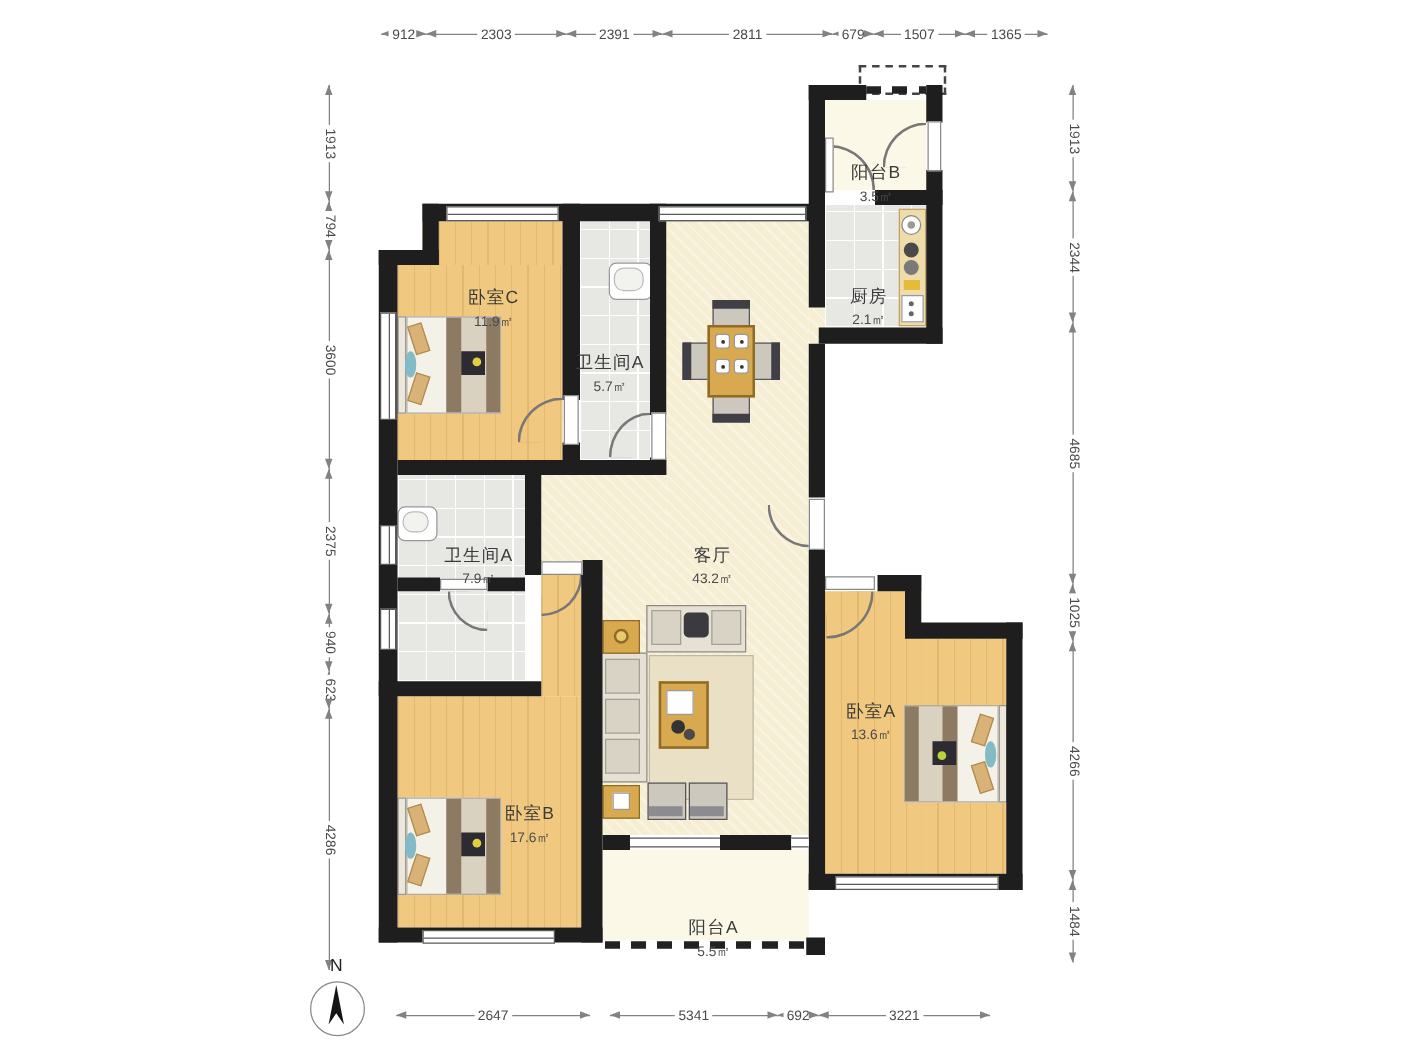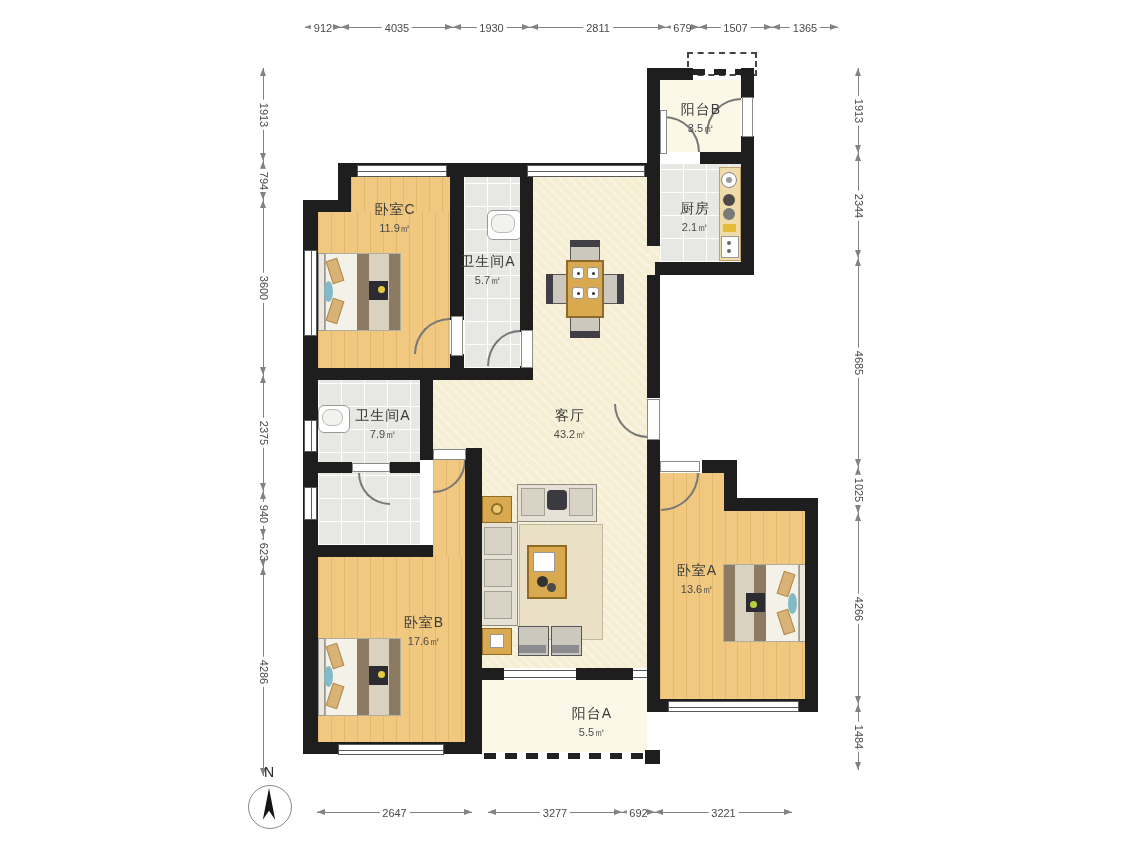--- a/index.html
+++ b/index.html
@@ -25,21 +25,21 @@
   .leaf{position:absolute;background:#fff;border:1px solid #8a8a8a;z-index:45;box-sizing:border-box;}
   .arc{position:absolute;border:0 solid #777;z-index:25;box-sizing:border-box;}
   .arc-tl{border-top-width:2px;border-left-width:2px;border-top-left-radius:100% 100%;}
   .arc-tr{border-top-width:2px;border-right-width:2px;border-top-right-radius:100% 100%;}
   .arc-bl{border-bottom-width:2px;border-left-width:2px;border-bottom-left-radius:100% 100%;}
   .arc-br{border-bottom-width:2px;border-right-width:2px;border-bottom-right-radius:100% 100%;}
   
   .fur{position:absolute;z-index:20;}
   .fseg{position:absolute;box-sizing:border-box;}
   
-  .room-label{position:absolute;z-index:60;transform:translate(-50%,-50%);text-align:center;white-space:nowrap;}
+  .room-label{position:absolute;z-index:60;transform:translate(-50%,-50%);text-align:center;white-space:nowrap;margin-top:29px;}
   .room-label .rn{font-size:14px;color:#3a3a3a;letter-spacing:1px;}
   .room-label .ra{font-size:11px;color:#4a4a4a;margin-top:2px;}
   
   .dim-h{position:absolute;height:0;border-top:1px solid #828282;z-index:70;}
   .dim-h .lab{position:absolute;left:50%;top:0;transform:translate(-50%,-50%);background:#fff;padding:0 3px;font-size:11px;color:#4a4a4a;white-space:nowrap;}
   .dim-h::before{content:'';position:absolute;left:0;top:-4px;width:0;height:0;border-top:3.5px solid transparent;border-bottom:3.5px solid transparent;border-right:8px solid #828282;}
   .dim-h::after{content:'';position:absolute;right:0;top:-4px;width:0;height:0;border-top:3.5px solid transparent;border-bottom:3.5px solid transparent;border-left:8px solid #828282;}
   .dim-v{position:absolute;width:0;border-left:1px solid #828282;z-index:70;}
   .dim-v .lab{position:absolute;top:50%;left:0;transform:translate(-50%,-50%);background:#fff;padding:3px 0;font-size:11px;color:#4a4a4a;writing-mode:vertical-rl;white-space:nowrap;}
   .dim-v::before{content:'';position:absolute;top:0;left:-4px;width:0;height:0;border-left:3.5px solid transparent;border-right:3.5px solid transparent;border-bottom:8px solid #828282;}
@@ -274,37 +274,37 @@
       <div class="ra">43.2㎡</div>
   </div>
   <div class="room-label" style="left:383px;top:424px;">
     <div class="rn">卫生间A</div>
       <div class="ra">7.9㎡</div>
   </div>
   <div class="room-label" style="left:424px;top:631px;">
     <div class="rn">卧室B</div>
       <div class="ra">17.6㎡</div>
   </div>
-  <div class="room-label" style="left:697px;top:579px;">
+  <div class="room-label" style="left:697px;top:549px;">
     <div class="rn">卧室A</div>
       <div class="ra">13.6㎡</div>
   </div>
-  <div class="room-label" style="left:592px;top:722px;">
+  <div class="room-label" style="left:571px;top:722px;">
     <div class="rn">阳台A</div>
       <div class="ra">5.5㎡</div>
   </div>
 
   <div class="dim-h" style="left:305px;top:27px;width:36px;">
       <span class="lab">912</span>
     </div>
   <div class="dim-h" style="left:341px;top:27px;width:112px;">
-      <span class="lab">4035</span>
+      <span class="lab">2303</span>
     </div>
   <div class="dim-h" style="left:453px;top:27px;width:77px;">
-      <span class="lab">1930</span>
+      <span class="lab">2391</span>
     </div>
   <div class="dim-h" style="left:530px;top:27px;width:136px;">
       <span class="lab">2811</span>
     </div>
   <div class="dim-h" style="left:666px;top:27px;width:33px;">
       <span class="lab">679</span>
     </div>
   <div class="dim-h" style="left:699px;top:27px;width:73px;">
       <span class="lab">1507</span>
     </div>
@@ -350,21 +350,21 @@
       <span class="lab">4266</span>
     </div>
   <div class="dim-v" style="left:858px;top:704px;height:66px;">
       <span class="lab">1484</span>
     </div>
 
   <div class="dim-h" style="left:317px;top:812px;width:155px;">
       <span class="lab">2647</span>
     </div>
   <div class="dim-h" style="left:488px;top:812px;width:134px;">
-      <span class="lab">3277</span>
+      <span class="lab">5341</span>
     </div>
   <div class="dim-h" style="left:622px;top:812px;width:33px;">
       <span class="lab">692</span>
     </div>
   <div class="dim-h" style="left:655px;top:812px;width:137px;">
       <span class="lab">3221</span>
     </div>
 
   <div id="compass">
     <div class="nlab">N</div>

